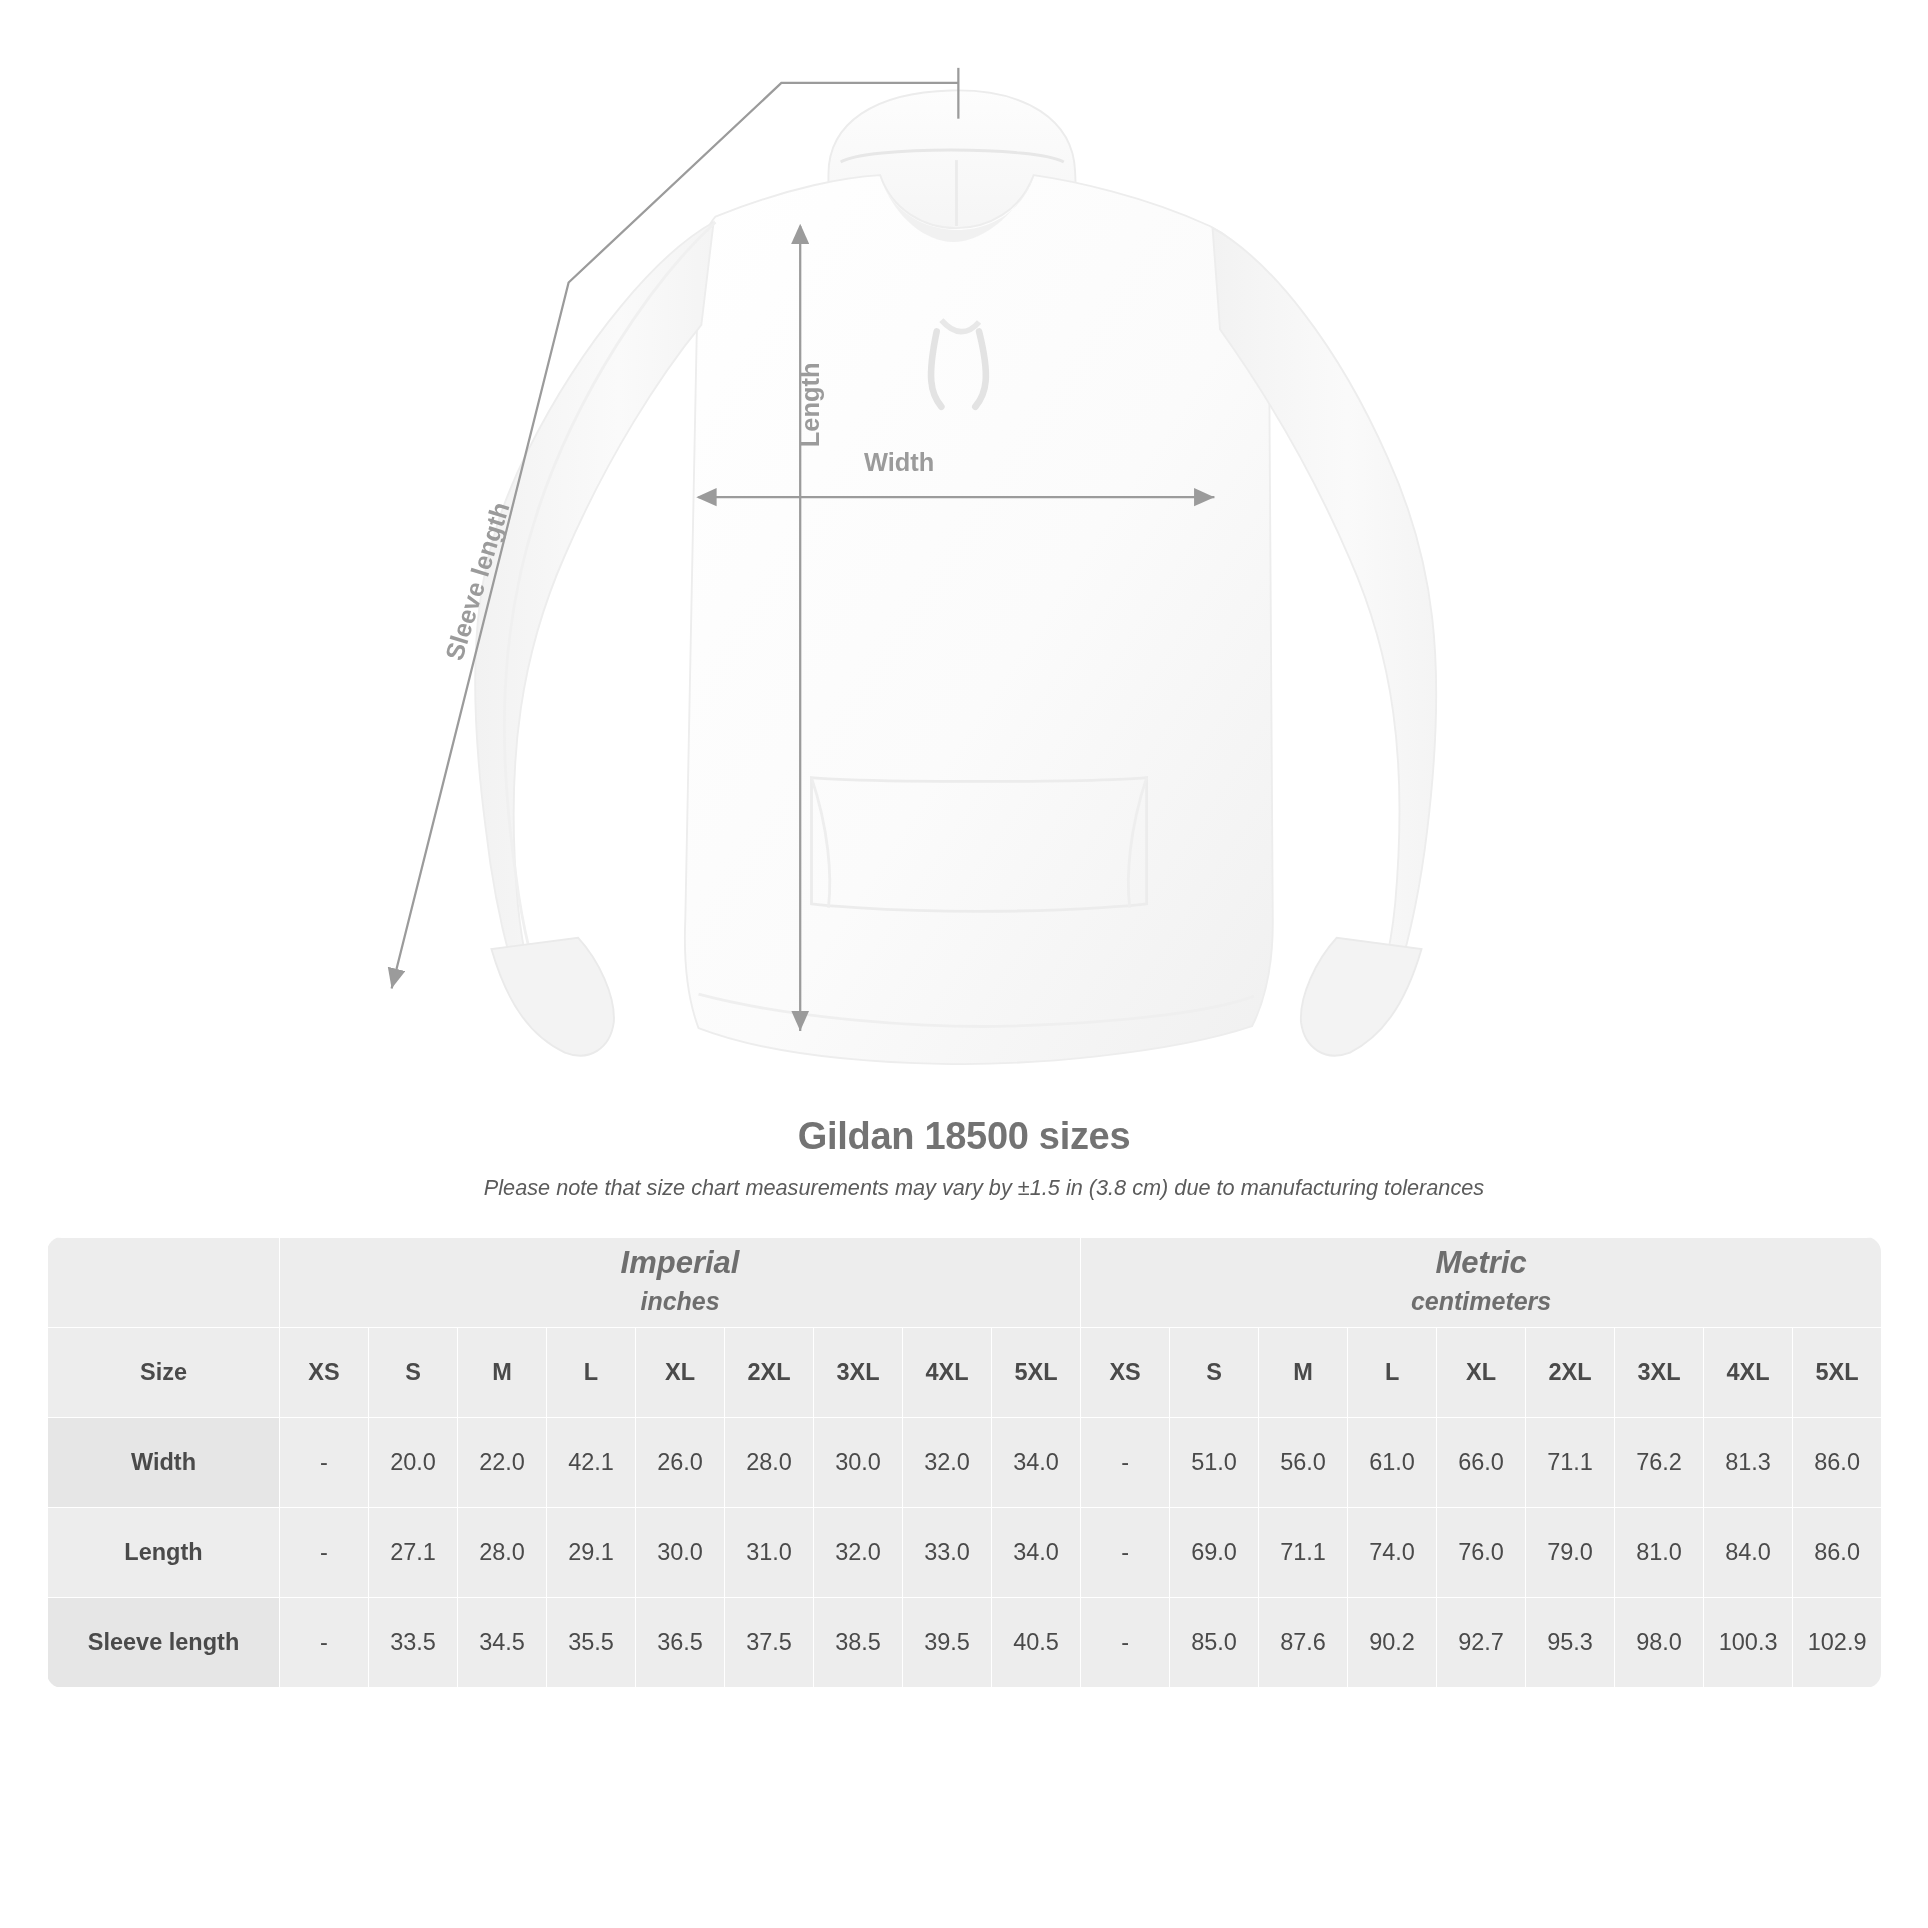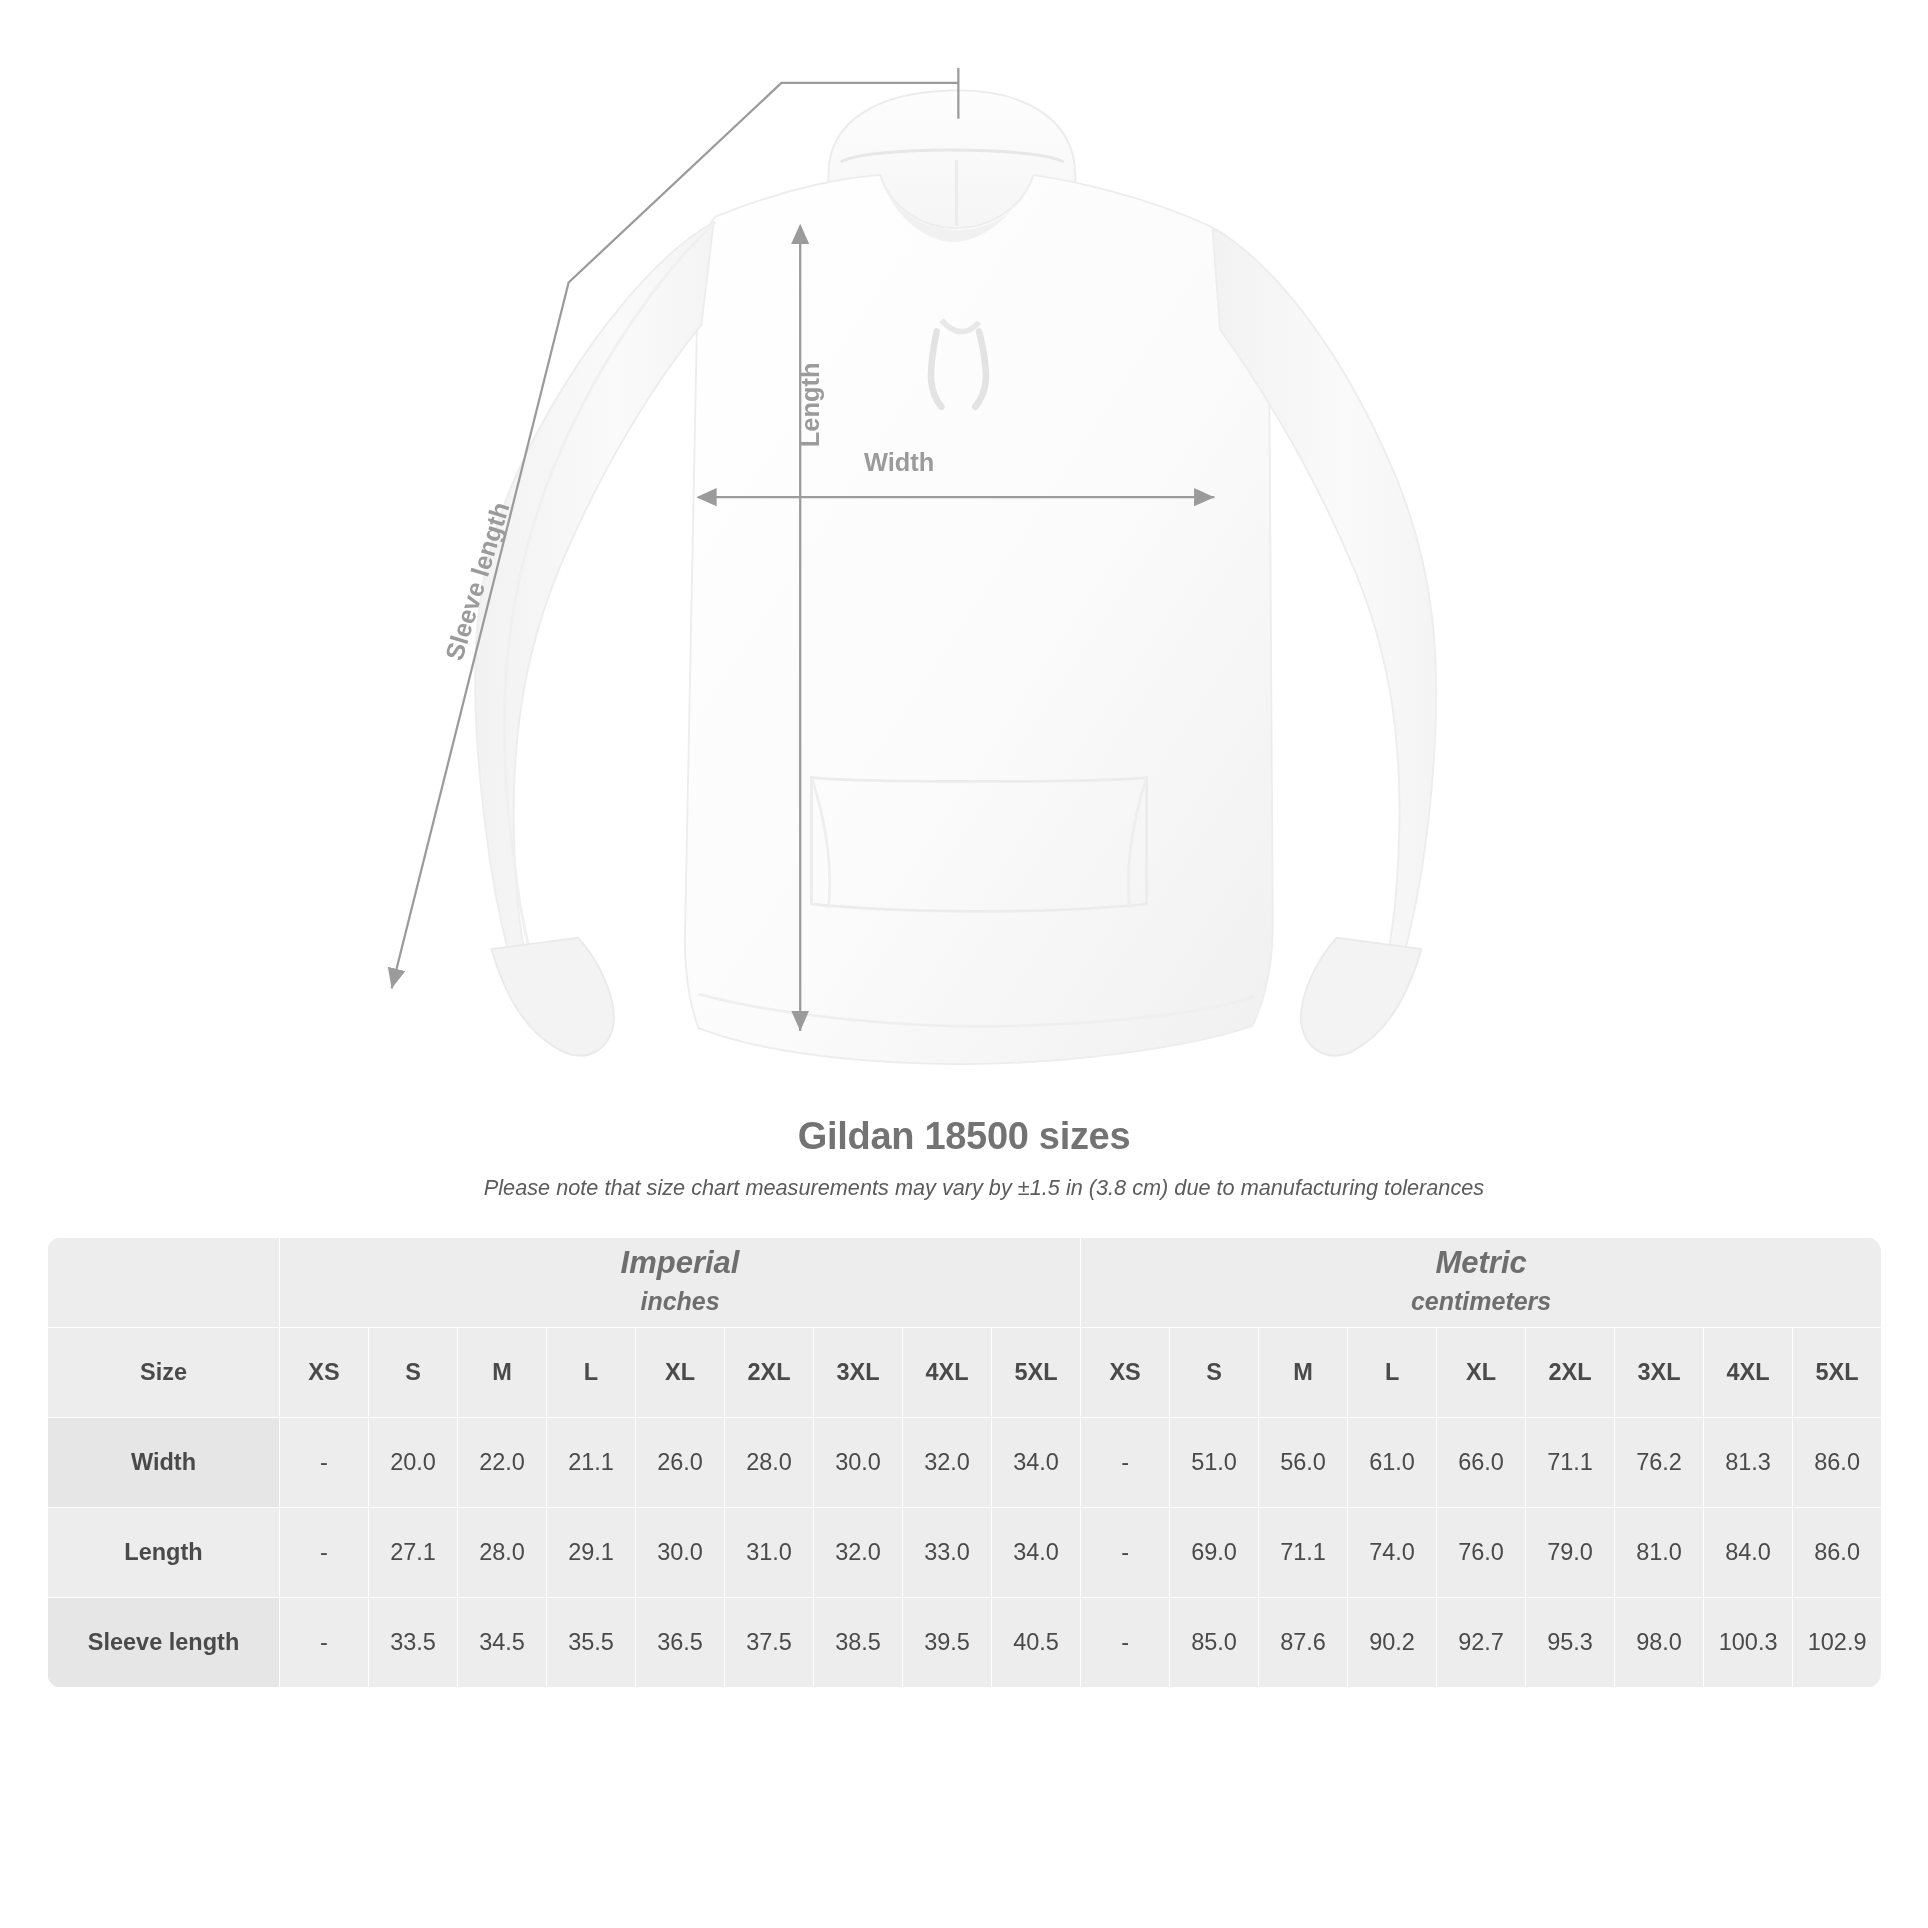--- a/index.html
+++ b/index.html
@@ -260,21 +260,21 @@
           <th class="col-head">5XL</th>
         </tr>
       </thead>
       <tbody>
 
         <tr class="row-alt">
           <td class="row-head">Width</td>
           <td class="data-cell">-</td>
           <td class="data-cell">20.0</td>
           <td class="data-cell">22.0</td>
-          <td class="data-cell">21.1</td>
+          <td class="data-cell">42.1</td>
           <td class="data-cell">26.0</td>
           <td class="data-cell">28.0</td>
           <td class="data-cell">30.0</td>
           <td class="data-cell">32.0</td>
           <td class="data-cell">34.0</td>
           <td class="data-cell">-</td>
           <td class="data-cell">51.0</td>
           <td class="data-cell">56.0</td>
           <td class="data-cell">61.0</td>
           <td class="data-cell">66.0</td>

